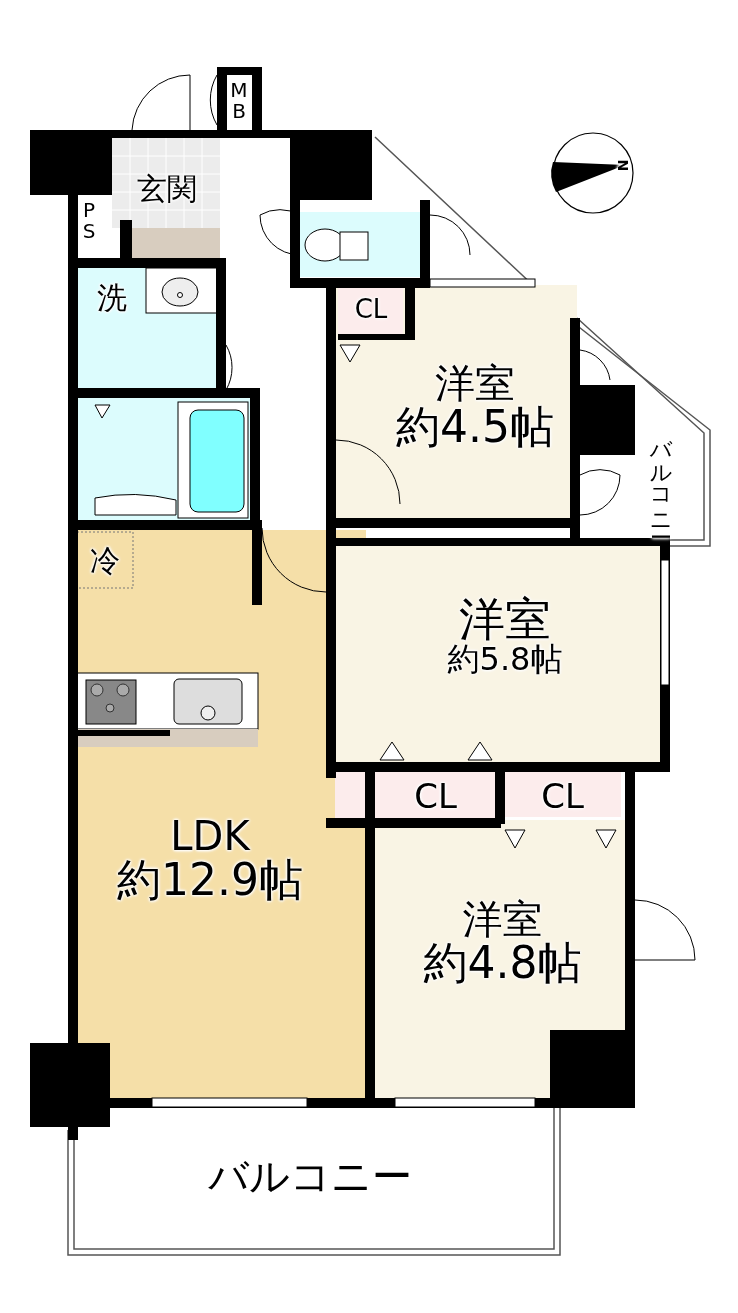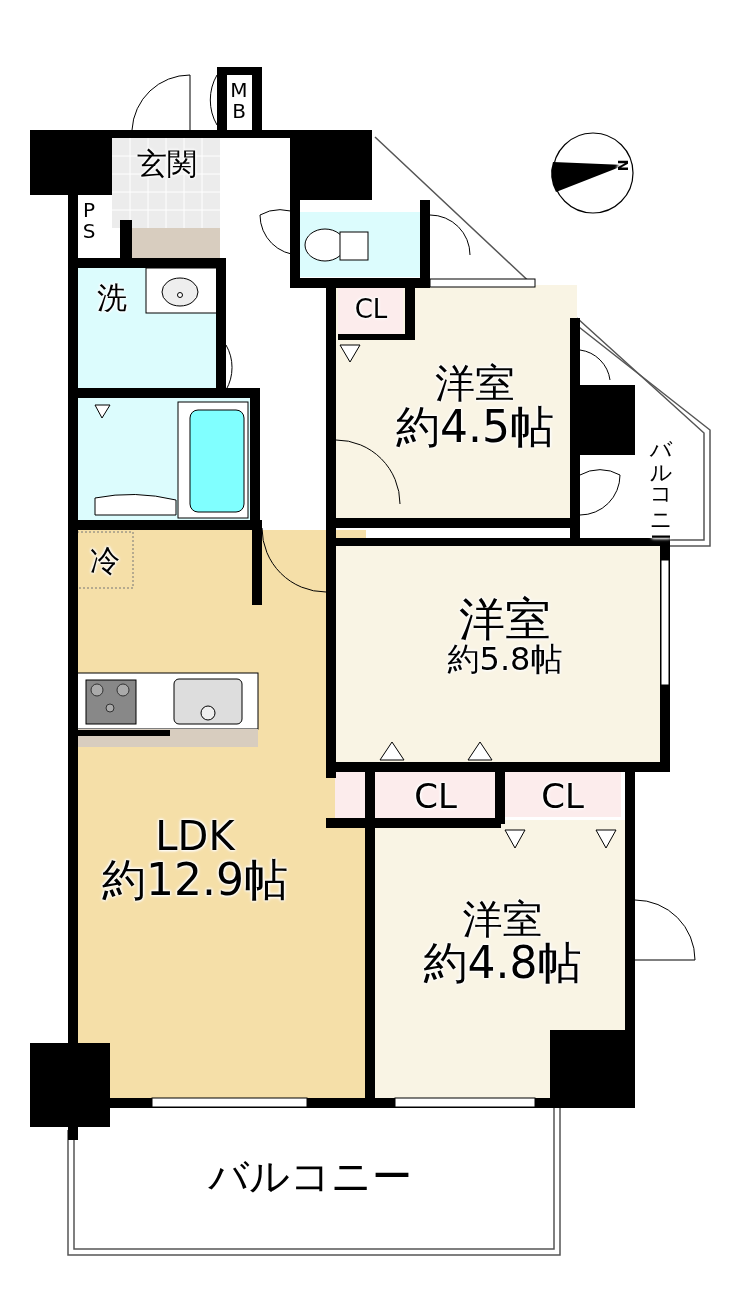--- a/index.html
+++ b/index.html
@@ -143,38 +143,38 @@
   </g>
 
   <g>
     <circle cx="593" cy="173" r="40" fill="#fff" stroke="#000" stroke-width="1.2"></circle>
     <path d="M553 162 L625 165 L556 192 Q548 177 553 162 Z" fill="#000"></path>
   </g>
 </svg>
 
 <div class="lbl tiny" style="left:226px;top:80px;width:26px;white-space:normal;font-size:20px;word-break:break-all;">MB</div>
 <div class="lbl tiny" style="left:78px;top:200px;width:22px;white-space:normal;font-size:20px;word-break:break-all;">PS</div>
-<div class="lbl small" style="left:122px;top:148px;width:90px;">玄関</div>
+<div class="lbl small" style="left:122px;top:176px;width:90px;font-family:Liberation Mono, monospace;">玄関</div>
 <div class="lbl small" style="left:90px;top:282px;width:44px;">洗</div>
 <div class="lbl small" style="left:80px;top:545px;width:50px;">冷</div>
 <div class="lbl small" style="left:340px;top:296px;width:62px;font-size:26px;">CL</div>
 <div class="lbl small" style="left:378px;top:779px;width:115px;font-size:34px;">CL</div>
 <div class="lbl small" style="left:505px;top:779px;width:115px;font-size:34px;">CL</div>
 
 <div class="lbl" style="left:380px;top:362px;width:190px;">
   <div class="room-name">洋室</div>
   <div class="room-size">約4.5帖</div>
 </div>
 <div class="lbl" style="left:400px;top:595px;width:210px;">
   <div class="room-name" style="font-size:46px;">洋室</div>
   <div class="room-size" style="font-size:32px;">約5.8帖</div>
 </div>
 <div class="lbl" style="left:405px;top:898px;width:195px;">
   <div class="room-name">洋室</div>
   <div class="room-size">約4.8帖</div>
 </div>
-<div class="lbl" style="left:90px;top:815px;width:210px;">
+<div class="lbl" style="left:105px;top:815px;width:210px;">
   <div class="room-name">LDK</div>
   <div class="room-size">約12.9帖</div>
 </div>
 <div class="lbl vert" style="left:650px;top:425px;font-size:22px;">バルコニー</div>
 <div class="lbl" style="left:160px;top:1155px;width:300px;font-size:40px;">バルコニー</div>
 <div class="lbl" style="left:617px;top:158px;font-size:14px;font-weight:bold;transform:rotate(90deg);">N</div>
 
 </body></html>

